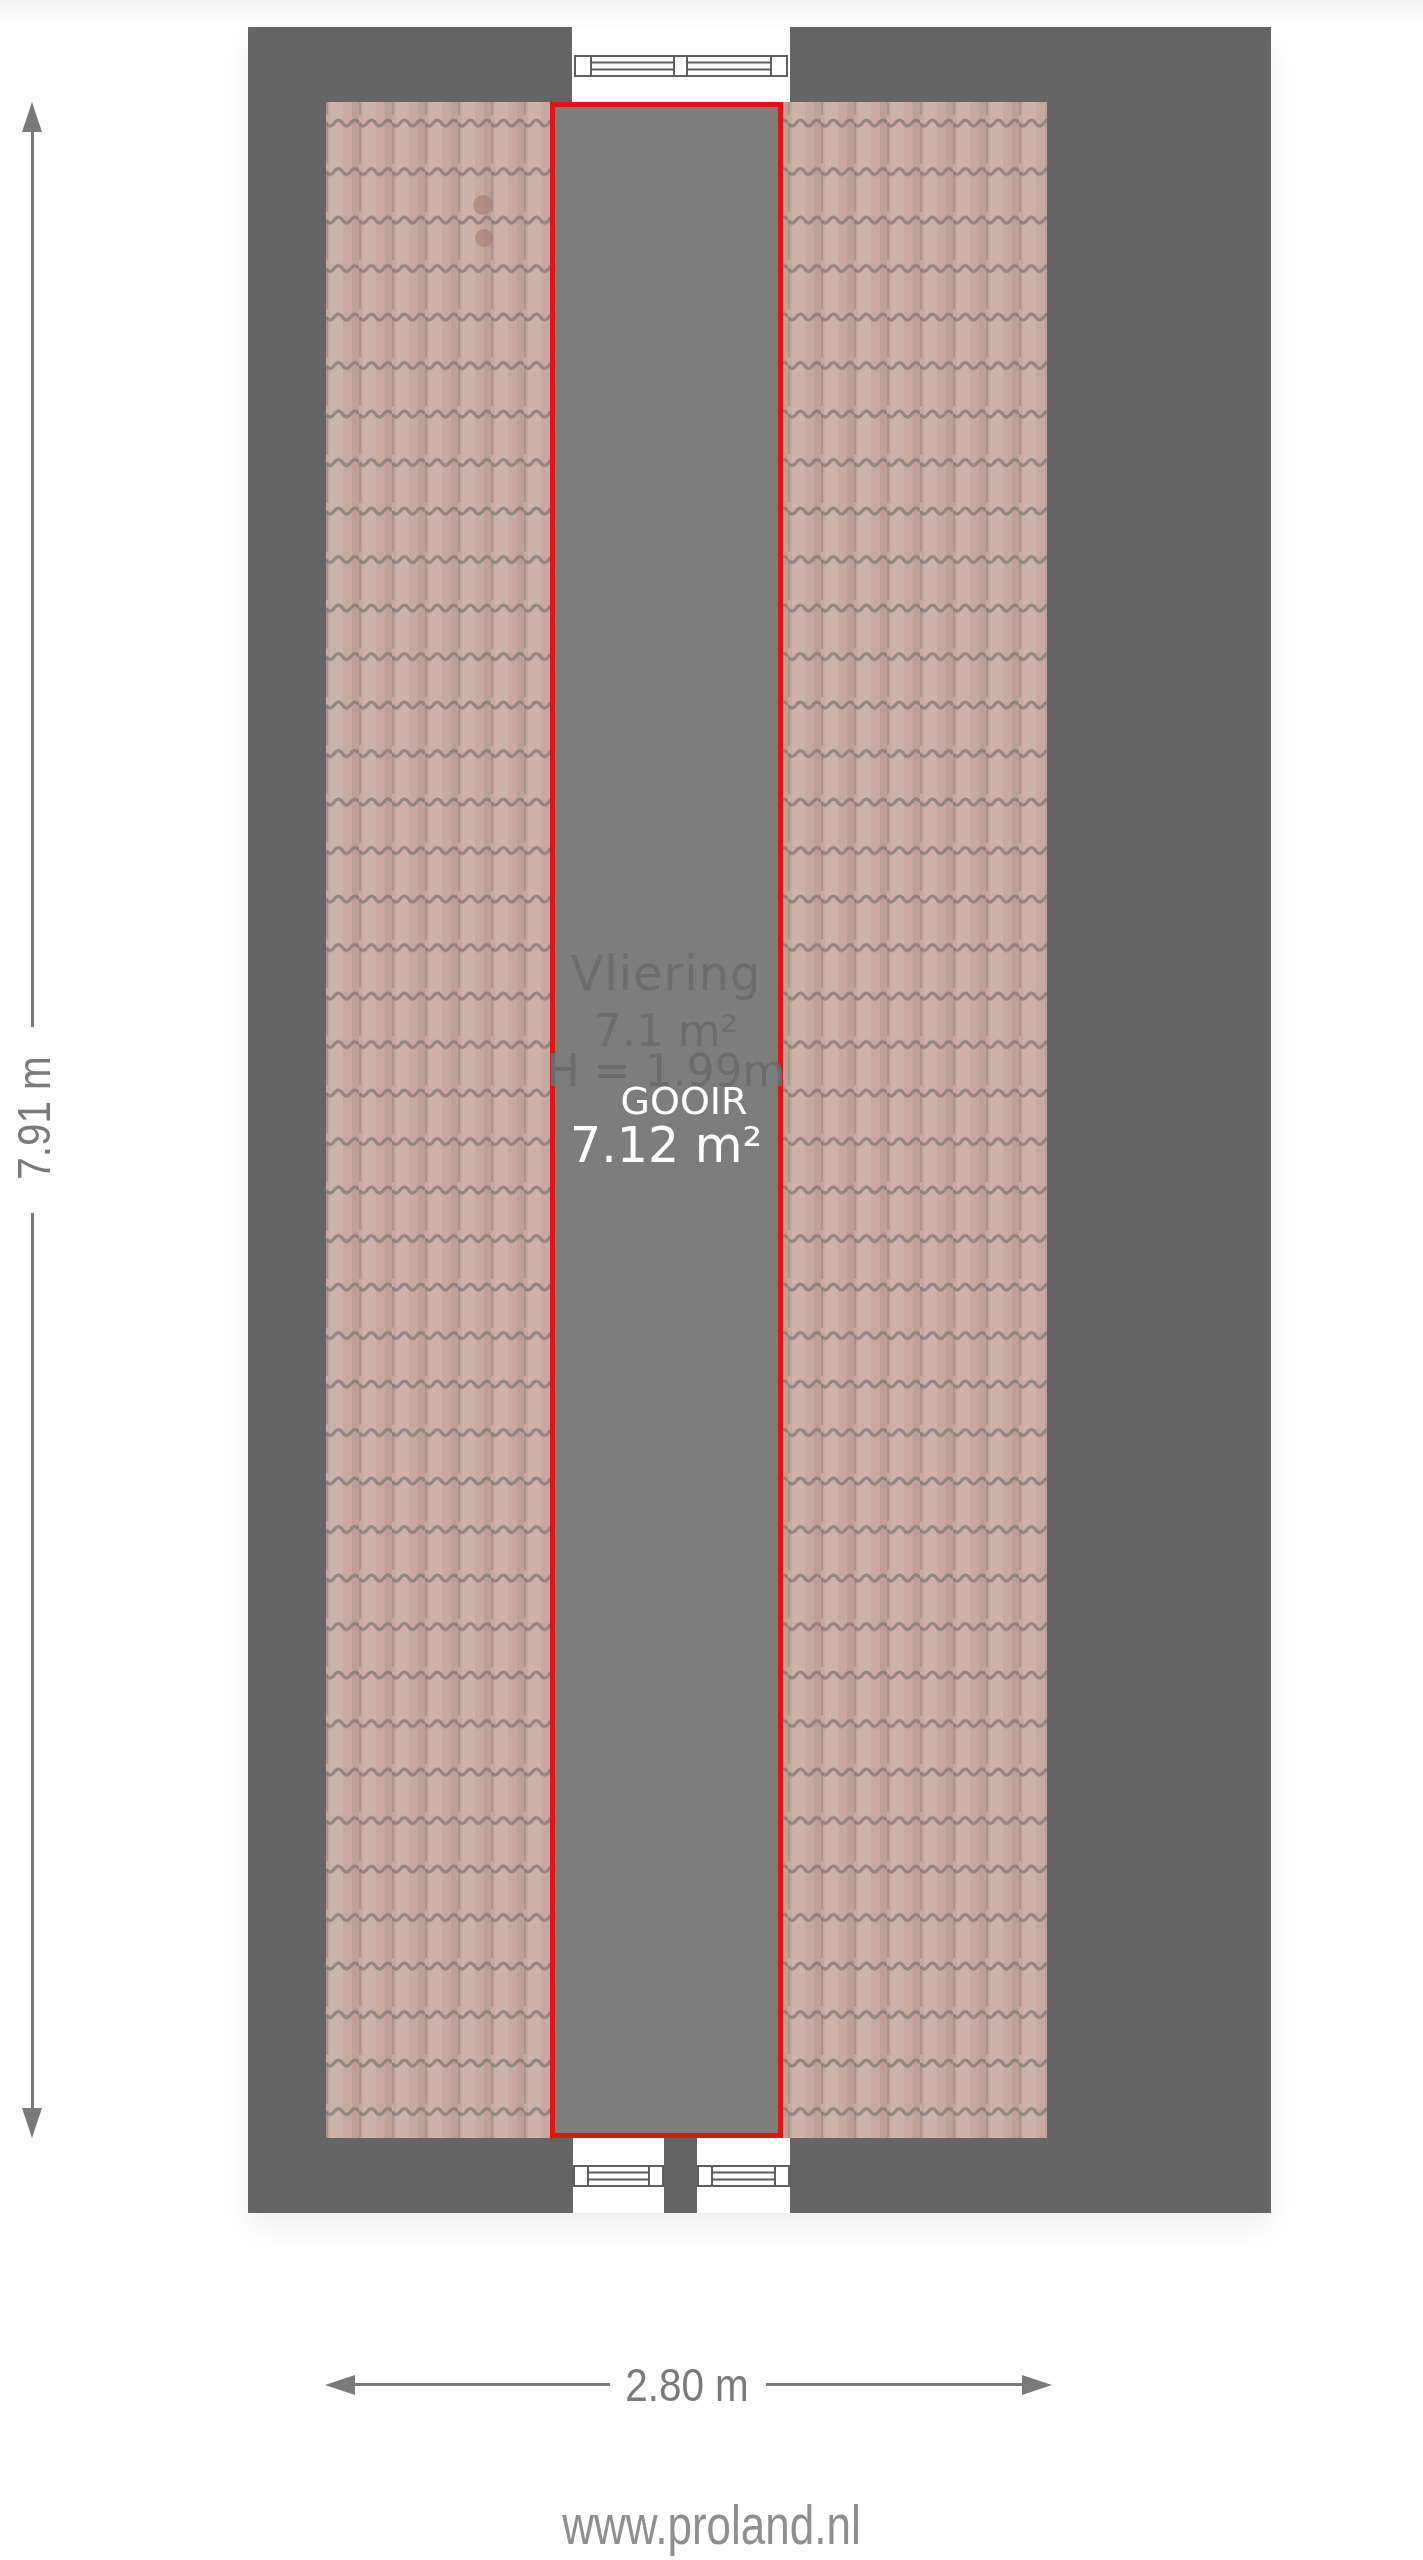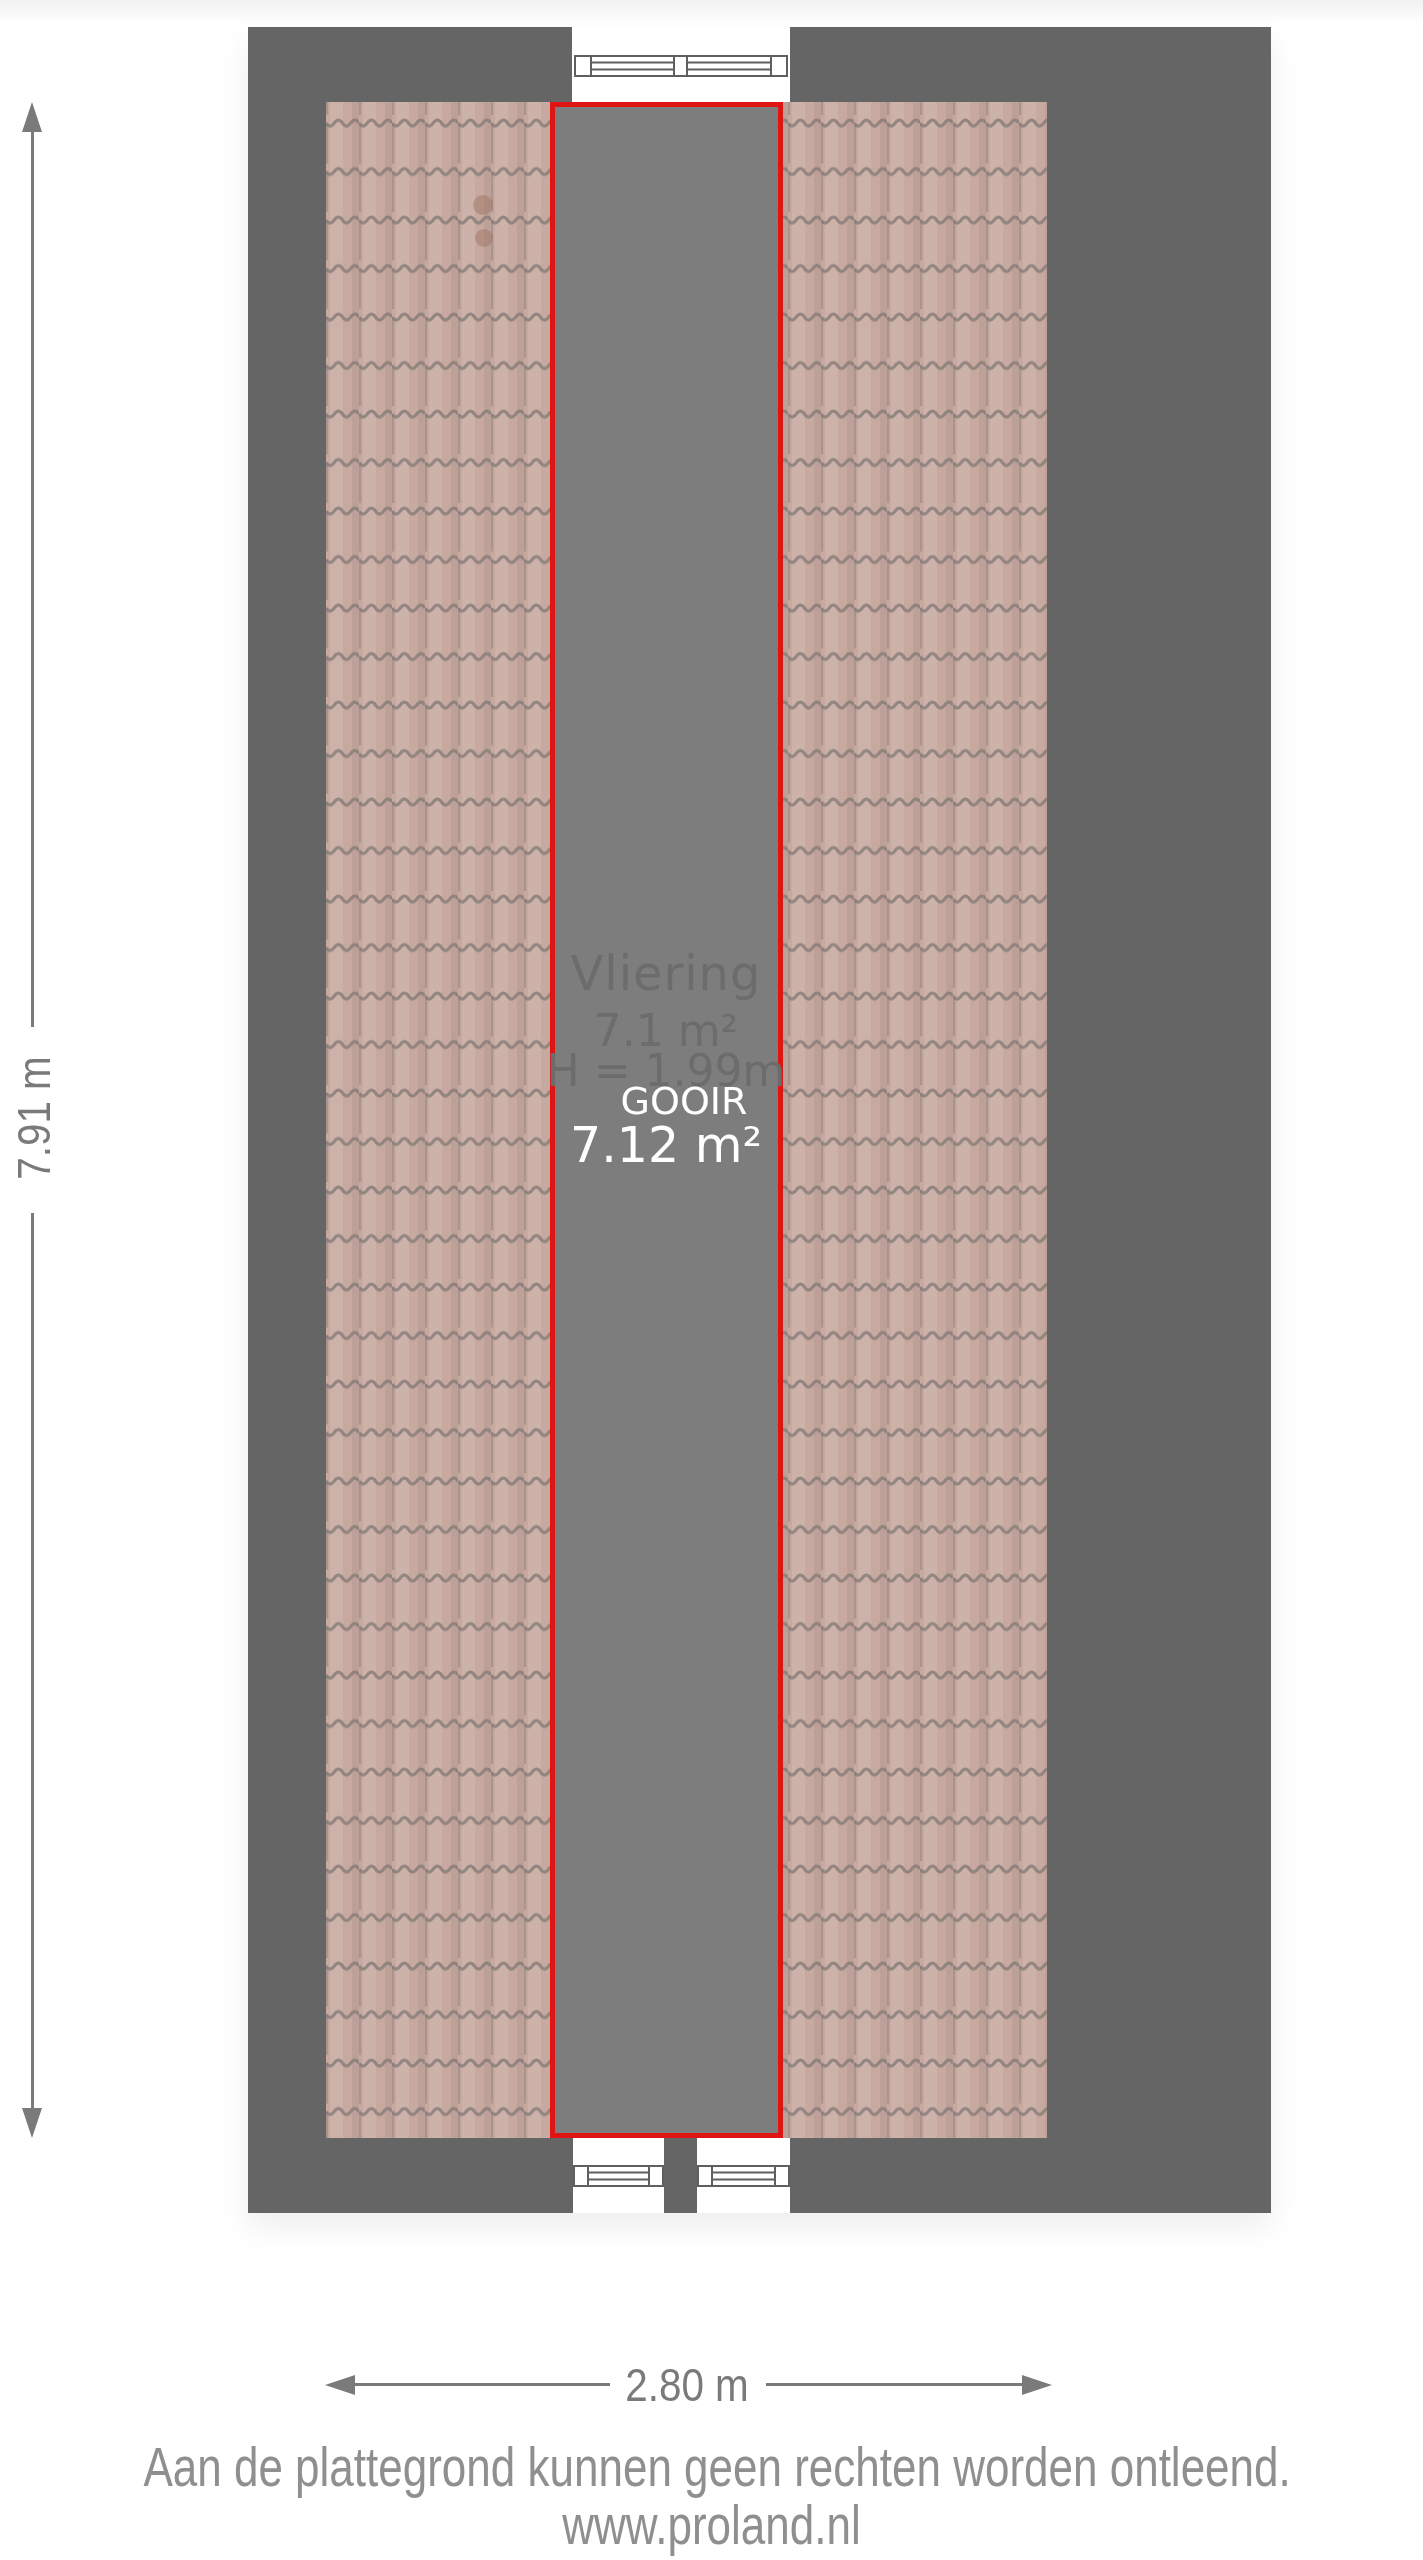--- a/index.html
+++ b/index.html
@@ -150,20 +150,17 @@
   </div>
 
   <div>
     <div class="arrow left"></div>
     <div class="seg hseg l"></div>
     <div class="dim-label hlabel">2.80 m</div>
     <div class="seg hseg r"></div>
     <div class="arrow right"></div>
   </div>
 
-  <div class="footer-line l1">
-    <span>Aan de plattegrond kunnen geen rechten worden ontleend.</span>
-  </div>
   <div class="footer-line l2">
     <span>www.proland.nl</span>
   </div>
 
 </div>
 
 </body></html>

